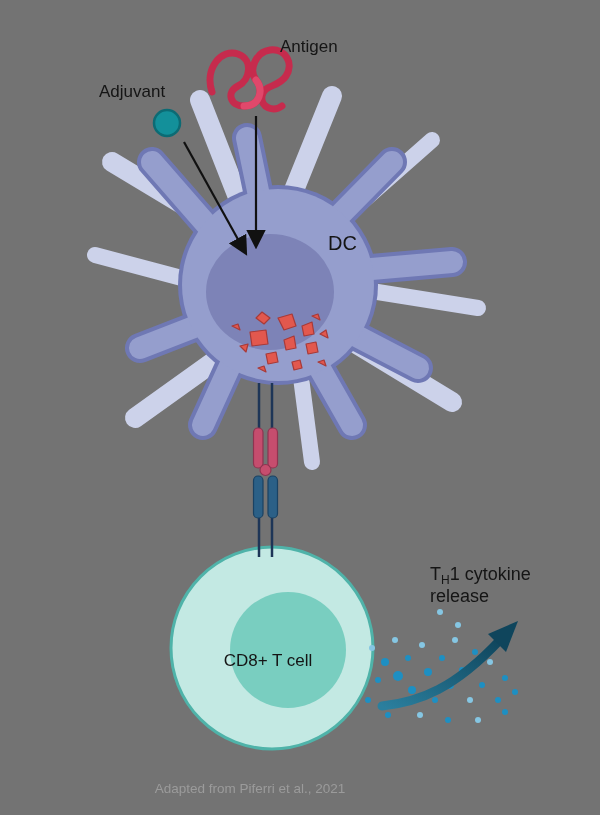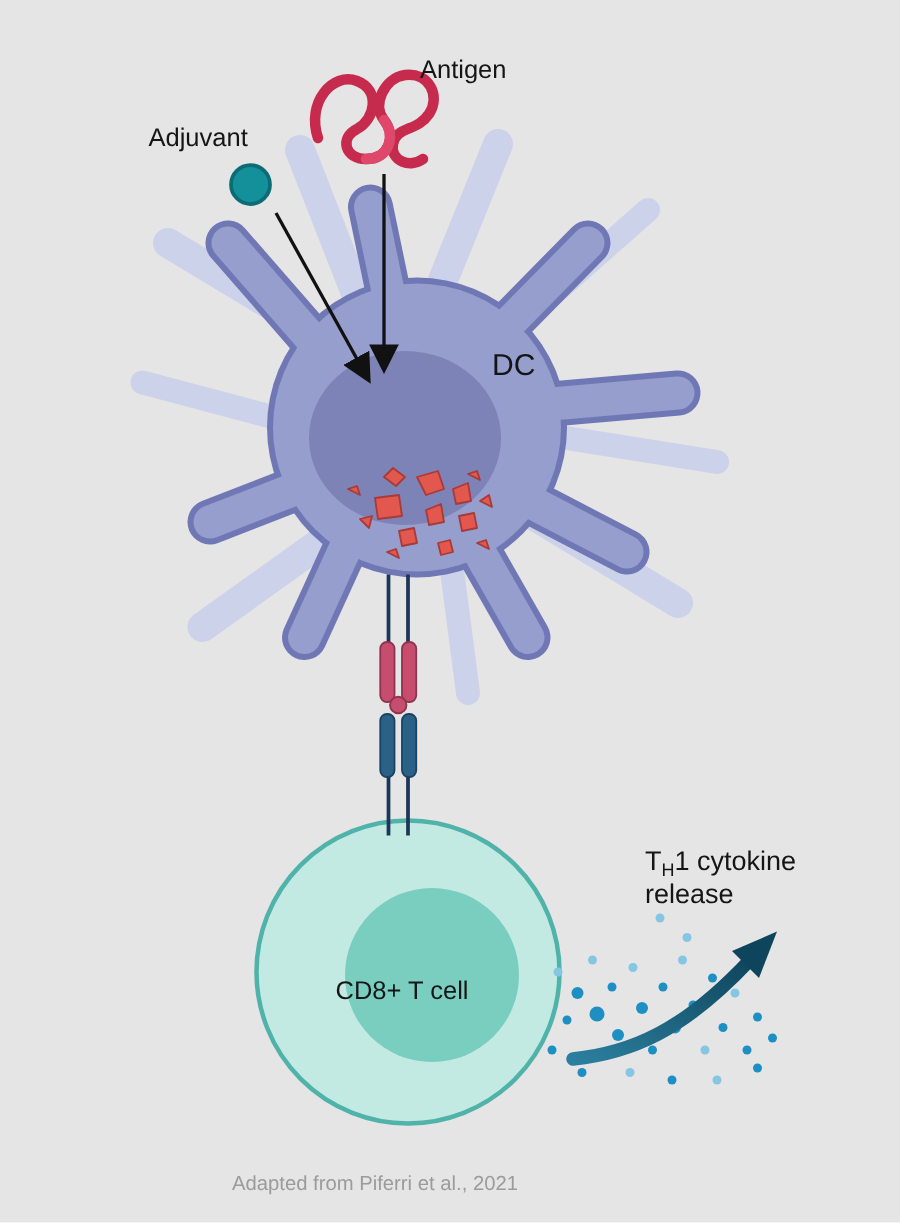--- a/index.html
+++ b/index.html
@@ -1,17 +1,17 @@
 <!DOCTYPE html>
 <html><head>
 <meta charset="utf-8">
 <style>
   html,body{margin:0;padding:0;background:#ffffff;}
   .canvas{
-    width:600px;height:815px;background:#e5e5e5;position:relative;overflow:hidden;
+    width:600px;height:815px;background:#737373;position:relative;overflow:hidden;
     font-family:"Liberation Sans", sans-serif;
   }
   svg{display:block;}
   text{font-family:"Liberation Sans", sans-serif;}
 </style>
 </head>
 <body>
 
 <div class="canvas">
 <svg width="600" height="815" viewBox="0 0 600 815">

